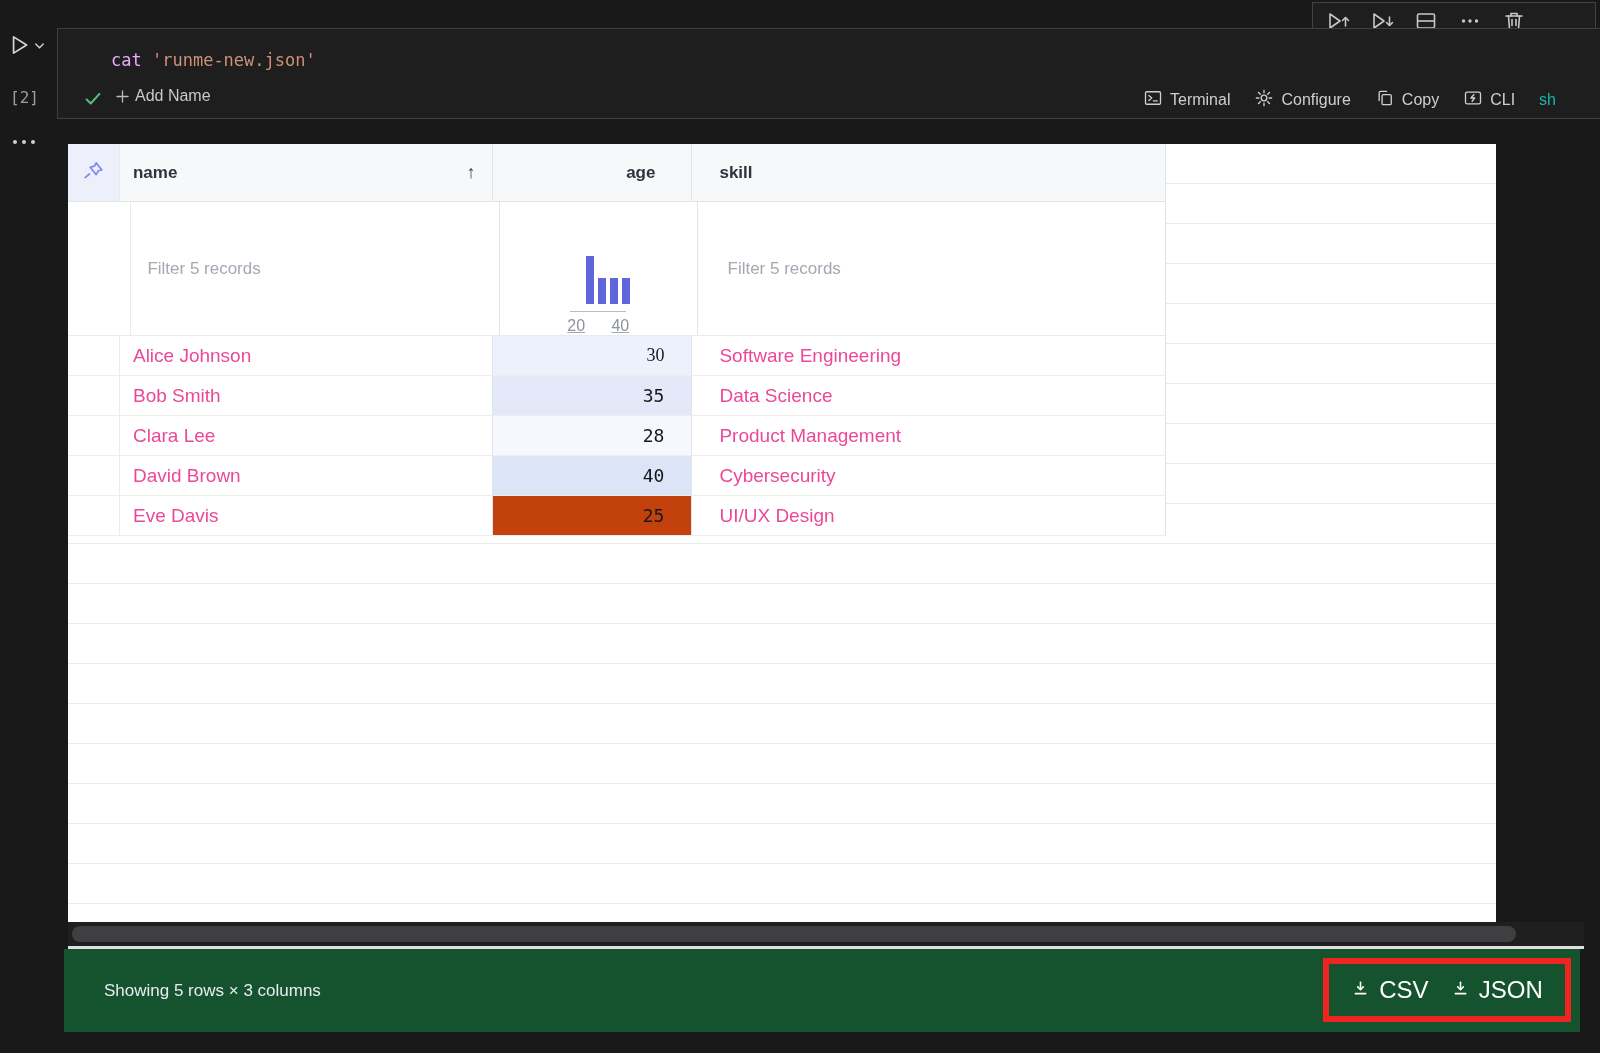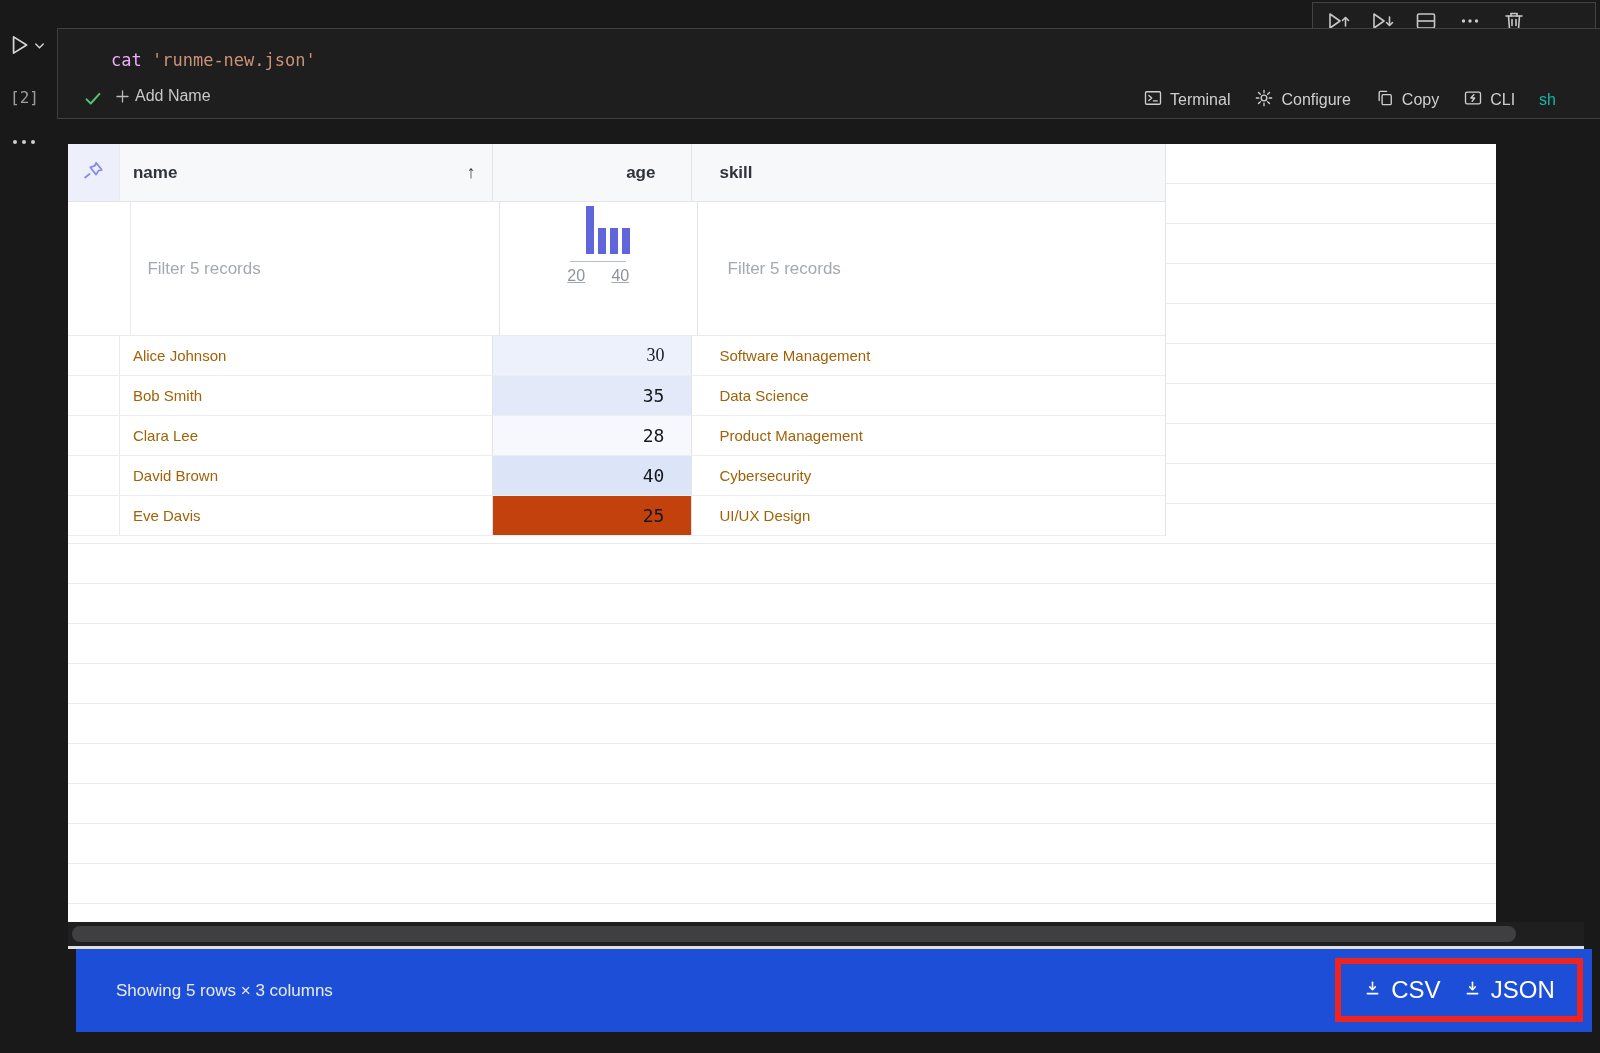--- a/index.html
+++ b/index.html
@@ -49,35 +49,35 @@
   .c-pin  { width:52px;  border-right:1px solid #e9ebef; }
   .c-name { width:373px; border-right:1px solid #e3e4e8; padding-left:13px; }
   .c-age  { width:200px; border-right:1px solid #e3e4e8; }
   .c-skill{ width:473px; padding-left:27px; }
   .h-age { justify-content:flex-end; padding-right:36px; }
   .sort-arrow { margin-left:auto; margin-right:16px; font-size:18px; font-weight:400; color:#383e47; }
   .frow { display:flex; height:134px; background:#fff; border-bottom:1px solid #e9eaec;padding-left:12px; }
   .fcell { display:flex; align-items:center; color:#a3a8b1; font-size:17px; cursor:text; }
   .f-name { padding-left:16px; }
   .f-skill{ padding-left:30px; }
-  .f-age { justify-content:center; align-items:flex-start;text-decoration:underline; }
+  .f-age { justify-content:center; align-items:flex-end;text-decoration:underline; }
   .hist { width:64px; display:flex; flex-direction:column; align-items:center; }
   .hbars { width:50px; height:52px; display:flex; align-items:flex-end; justify-content:flex-end; gap:4px; margin-left:14px; }
   .hbar { width:8px; background:#6065d9; }
   .haxis { width:56px; height:1px; background:#b9bdc7; margin-top:7px; }
   .hticks { width:64px; display:flex; justify-content:space-between; margin-top:5px; padding:0 1px; color:#8d929c; font-size:16px; }
   .trow { display:flex; height:40px; background:#fff; border-bottom:1px solid #eceded; }
-  .cell { display:flex; align-items:center; font-size:15px; color:#a16207; cursor:default; }
+  .cell { display:flex; align-items:center; font-size:19px; color:#ec4899; cursor:default; }
   .age-val { justify-content:flex-end; padding-right:27px; font:18px "DejaVu Sans Mono", monospace; color:#15181c; }
 
   
   .scroll { position:absolute; left:68px; top:922px; width:1516px; height:24px; background:#1f1f1f; }
   .thumb { position:absolute; left:4px; top:4px; width:1444px; height:16px; border-radius:8px; background:#3f3f41; cursor:grab; }
   .sep { position:absolute; left:68px; top:946px; width:1516px; height:3px; background:#dfdfdf; }
-  .statusbar { position:absolute; left:76px; top:949px; width:1516px; height:83px; background:#1d4ed8; }
+  .statusbar { position:absolute; left:64px; top:949px; width:1516px; height:83px; background:#14532d; }
   .summary { position:absolute; left:40px; top:50%; transform:translateY(-50%); color:#e8ebf3; font-size:17px; }
   .red-box { position:absolute; left:1259px; top:9px; width:248px; height:64px; border:6px solid #ee2421; display:flex; align-items:center; justify-content:space-evenly; }
   .export-btn { display:flex; align-items:center; gap:9px; color:#ffffff; font-size:24px; cursor:pointer; background:none; border:none; font-family:"Liberation Sans", sans-serif; }
 </style>
 </head>
 <body>
 
 <div class="page">
 
   <div class="run-btn">
@@ -242,21 +242,21 @@
         <div class="fcell c-skill f-skill">
           <span>Filter 5 records</span>
         </div>
       </div>
 
       <div>
           <div class="trow">
             <div class="cell c-pin"></div>
             <div class="cell c-name">Alice Johnson</div>
             <div class="cell c-age age-val" style="background: rgb(237, 241, 251); font-family: Liberation Serif, serif;">30</div>
-            <div class="cell c-skill">Software Management</div>
+            <div class="cell c-skill">Software Engineering</div>
           </div>
           <div class="trow">
             <div class="cell c-pin"></div>
             <div class="cell c-name">Bob Smith</div>
             <div class="cell c-age age-val" style="background: rgb(227, 233, 248);">35</div>
             <div class="cell c-skill">Data Science</div>
           </div>
           <div class="trow">
             <div class="cell c-pin"></div>
             <div class="cell c-name">Clara Lee</div>

